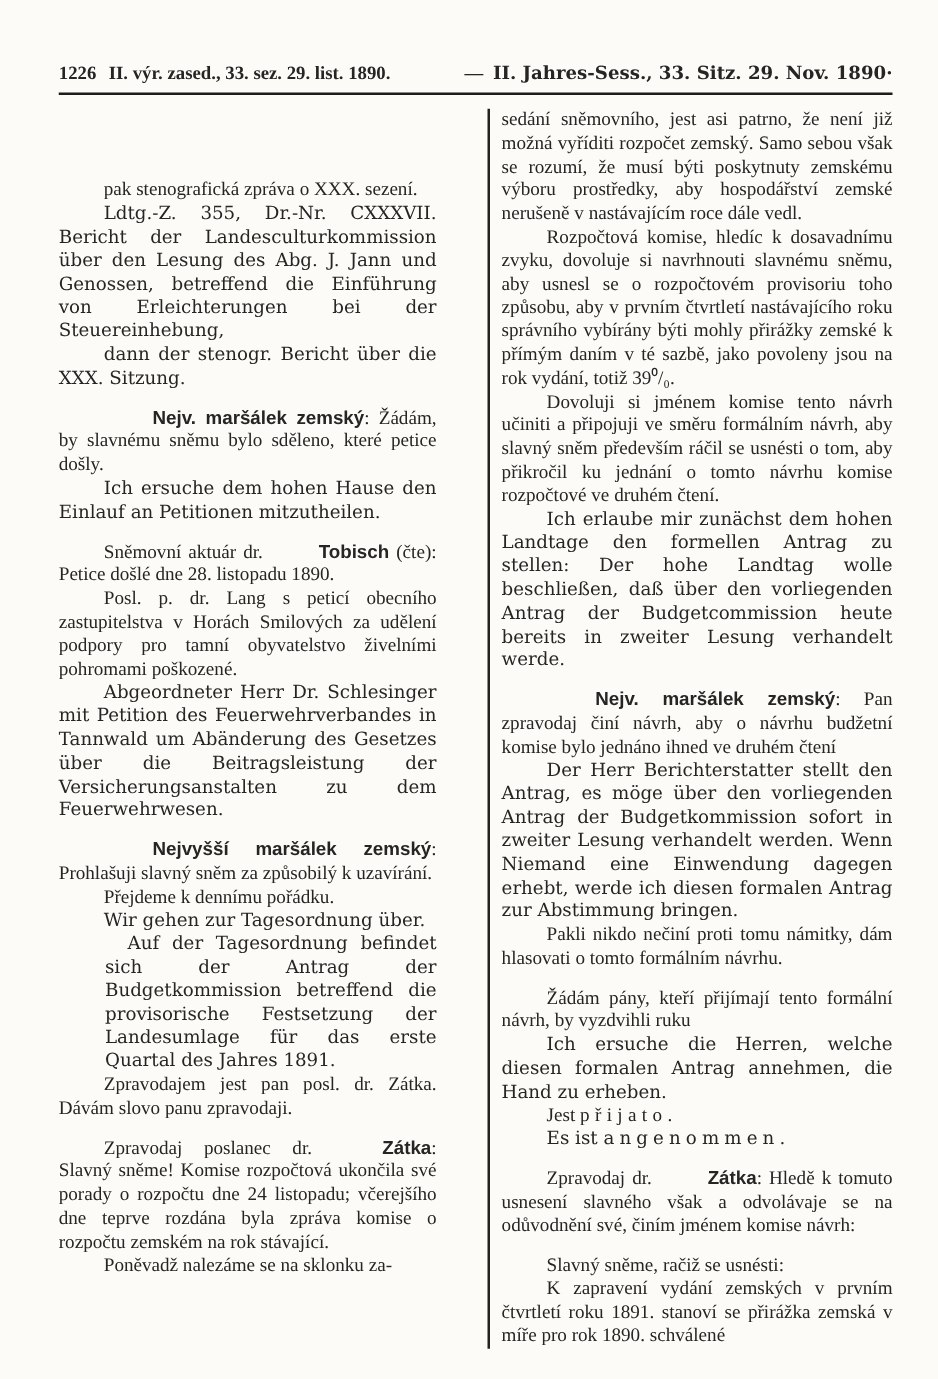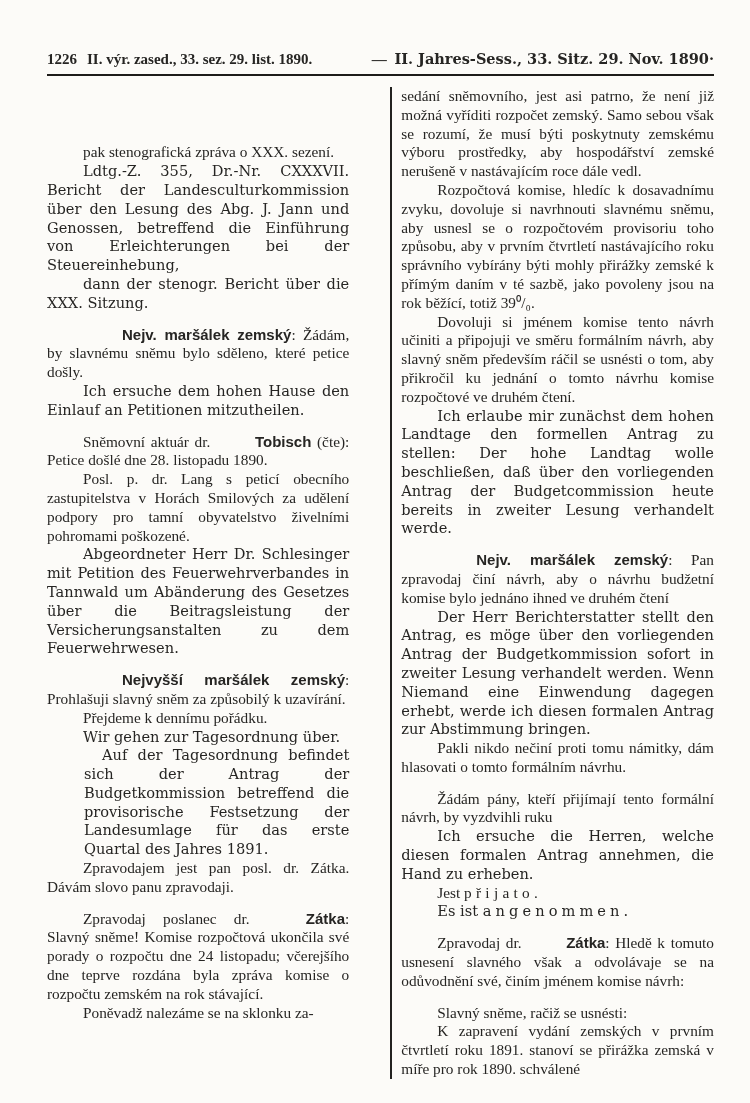--- a/index.html
+++ b/index.html
@@ -122,21 +122,21 @@
         <p class="para cs indent gap"><span class="speaker">Nejvyšší maršálek zemský</span><span>: Prohlašuji slavný sněm za způsobilý k uzavírání.</span></p>
         <p class="para cs indent"><span>Přejdeme k dennímu pořádku.</span></p>
         <p class="para de indent"><span>Wir gehen zur Tagesordnung über.</span></p>
         <p class="para de block"><span>Auf der Tagesordnung befindet sich der Antrag der Budgetkommission betreffend die provisorische Festsetzung der Landesumlage für das erste Quartal des Jahres 1891.</span></p>
         <p class="para cs indent"><span>Zpravodajem jest pan posl. dr. Zátka. Dávám slovo panu zpravodaji.</span></p>
         <p class="para cs indent gap"><span>Zpravodaj poslanec dr. </span><span class="speaker">Zátka</span><span>: Slavný sněme! Komise rozpočtová ukončila své porady o rozpočtu dne 24 listopadu; včerejšího dne teprve rozdána byla zpráva komise o rozpočtu zemském na rok stávající.</span></p>
         <p class="para cs indent"><span>Poněvadž nalezáme se na sklonku za-</span></p>
       </div>
     <div class="col col-right" id="col-right">
         <p class="para cs noindent"><span>sedání sněmovního, jest asi patrno, že není již možná vyříditi rozpočet zemský. Samo sebou však se rozumí, že musí býti poskytnuty zemskému výboru prostředky, aby hospodářství zemské nerušeně v nastávajícím roce dále vedl.</span></p>
-        <p class="para cs indent"><span>Rozpočtová komise, hledíc k dosavadnímu zvyku, dovoluje si navrhnouti slavnému sněmu, aby usnesl se o rozpočtovém provisoriu toho způsobu, aby v prvním čtvrtletí nastávajícího roku správního vybírány býti mohly přirážky zemské k přímým daním v té sazbě, jako povoleny jsou na rok běžící, totiž 39⁰/₀.</span></p>
+        <p class="para cs indent"><span>Rozpočtová komise, hledíc k dosavadnímu zvyku, dovoluje si navrhnouti slavnému sněmu, aby usnesl se o rozpočtovém provisoriu toho způsobu, aby v prvním čtvrtletí nastávajícího roku správního vybírány býti mohly přirážky zemské k přímým daním v té sazbě, jako povoleny jsou na rok vydání, totiž 39⁰/₀.</span></p>
         <p class="para cs indent"><span>Dovoluji si jménem komise tento návrh učiniti a připojuji ve směru formálním návrh, aby slavný sněm především ráčil se usnésti o tom, aby přikročil ku jednání o tomto návrhu komise rozpočtové ve druhém čtení.</span></p>
         <p class="para de indent"><span>Ich erlaube mir zunächst dem hohen Landtage den formellen Antrag zu stellen: Der hohe Landtag wolle beschließen, daß über den vorliegenden Antrag der Budgetcommission heute bereits in zweiter Lesung verhandelt werde.</span></p>
         <p class="para cs indent gap"><span class="speaker">Nejv. maršálek zemský</span><span>: Pan zpravodaj činí návrh, aby o návrhu budžetní komise bylo jednáno ihned ve druhém čtení</span></p>
         <p class="para de indent"><span>Der Herr Berichterstatter stellt den Antrag, es möge über den vorliegenden Antrag der Budgetkommission sofort in zweiter Lesung verhandelt werden. Wenn Niemand eine Einwendung dagegen erhebt, werde ich diesen formalen Antrag zur Abstimmung bringen.</span></p>
         <p class="para cs indent"><span>Pakli nikdo nečiní proti tomu námitky, dám hlasovati o tomto formálním návrhu.</span></p>
         <p class="para cs indent gap"><span>Žádám pány, kteří přijímají tento formální návrh, by vyzdvihli ruku</span></p>
         <p class="para de indent"><span>Ich ersuche die Herren, welche diesen formalen Antrag annehmen, die Hand zu erheben.</span></p>
         <p class="para cs indent"><span>Jest </span><span class="spaced">přijato</span><span>.</span></p>
         <p class="para de indent"><span>Es ist </span><span class="spaced">angenommen</span><span>.</span></p>
         <p class="para cs indent gap"><span>Zpravodaj dr. </span><span class="speaker">Zátka</span><span>: Hledě k tomuto usnesení slavného však a odvolávaje se na odůvodnění své, činím jménem komise návrh:</span></p>

